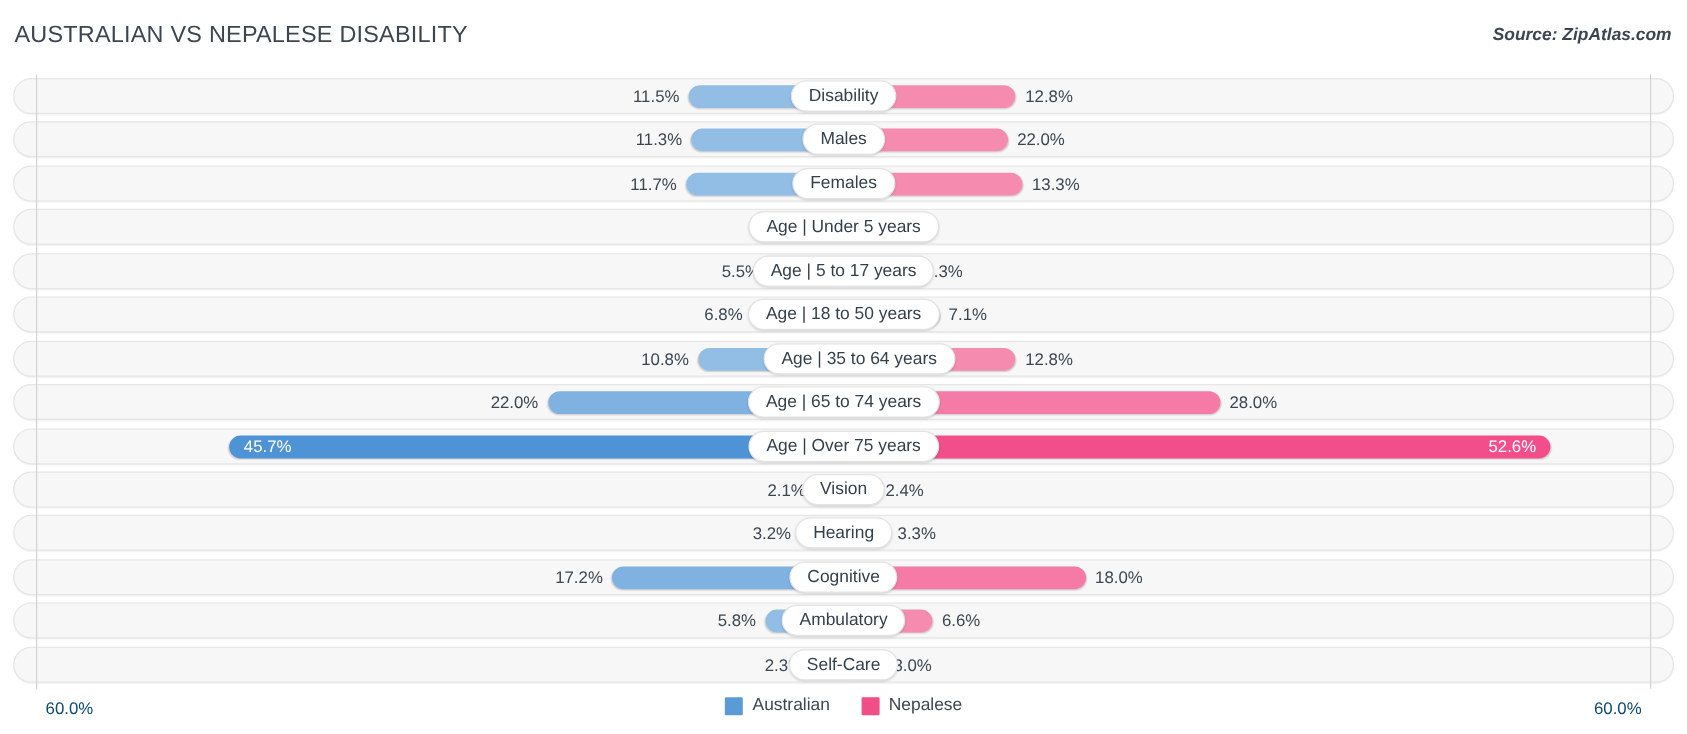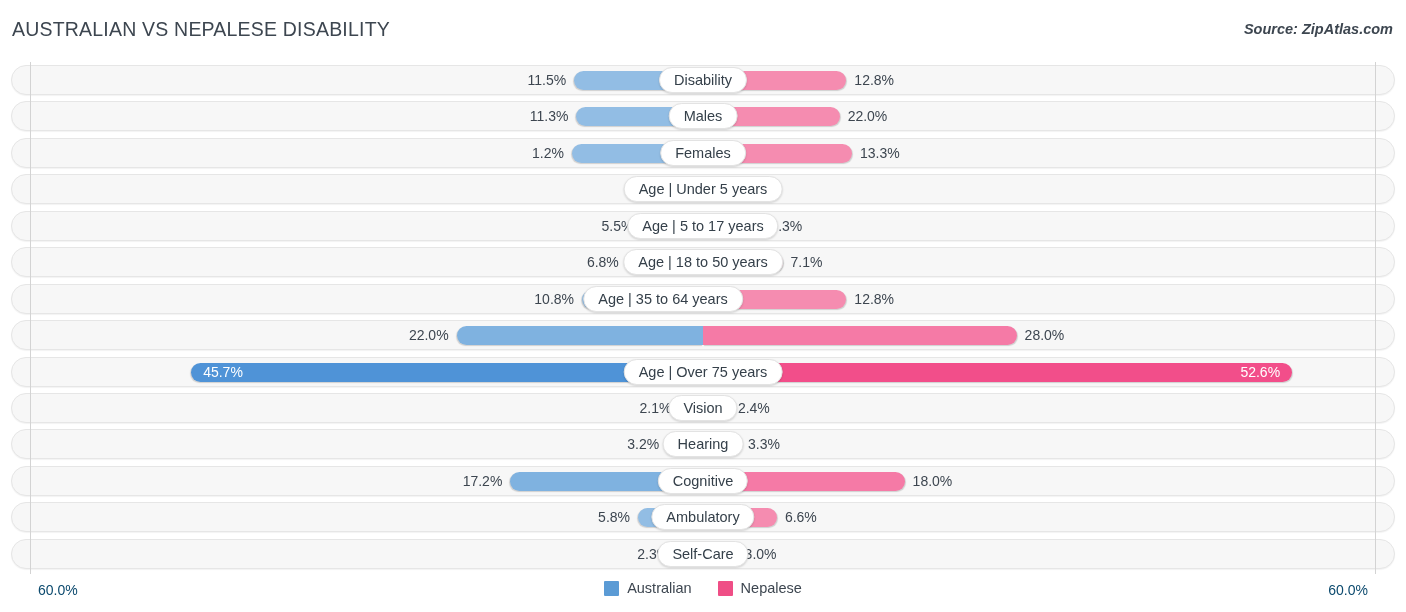--- a/index.html
+++ b/index.html
@@ -216,21 +216,21 @@
           <div class="bar left" style="left: 576.44px; width: 126.56px;"></div>
           <div class="bar right" style="left: 703px; width: 136.64px;"></div>
           <div class="val left" style="left: 468.44px; width: 100px;">11.3%</div>
           <div class="val right" style="left: 847.64px; width: 100px;">22.0%</div>
           <div class="center-label" style="left: 703px;">Males</div>
         </div>
         <div class="row">
           <div class="track"></div>
           <div class="bar left" style="left: 571.96px; width: 131.04px;"></div>
           <div class="bar right" style="left: 703px; width: 148.96px;"></div>
-          <div class="val left" style="left: 463.96px; width: 100px;">1.2%</div>
+          <div class="val left" style="left: 463.96px; width: 100px;">11.7%</div>
           <div class="val right" style="left: 859.96px; width: 100px;">13.3%</div>
           <div class="center-label" style="left: 703px;">Females</div>
         </div>
         <div class="row">
           <div class="track"></div>
           <div class="bar left" style="left: 687.32px; width: 15.68px;"></div>
           <div class="bar right" style="left: 703px; width: 10.864px;"></div>
           <div class="val left" style="left: 579.32px; width: 100px;">1.4%</div>
           <div class="val right" style="left: 721.864px; width: 100px;">0.97%</div>
           <div class="center-label" style="left: 703px;">Age | Under 5 years</div>
@@ -250,28 +250,29 @@
           <div class="val left" style="left: 518.84px; width: 100px;">6.8%</div>
           <div class="val right" style="left: 790.52px; width: 100px;">7.1%</div>
           <div class="center-label" style="left: 703px;">Age | 18 to 50 years</div>
         </div>
         <div class="row">
           <div class="track"></div>
           <div class="bar left" style="left: 582.04px; width: 120.96px;"></div>
           <div class="bar right" style="left: 703px; width: 143.36px;"></div>
           <div class="val left" style="left: 474.04px; width: 100px;">10.8%</div>
           <div class="val right" style="left: 854.36px; width: 100px;">12.8%</div>
-          <div class="center-label" style="left: 663px;">Age | 35 to 64 years</div>
+          <div class="center-label" style="left: 716px;">Age | 35 to 64 years</div>
         </div>
         <div class="row">
           <div class="track"></div>
           <div class="bar left mid" style="left: 456.6px; width: 246.4px;"></div>
           <div class="bar right mid" style="left: 703px; width: 313.6px;"></div>
           <div class="val left" style="left: 348.6px; width: 100px;">22.0%</div>
           <div class="val right" style="left: 1024.6px; width: 100px;">28.0%</div>
+          <div class="center-label" style="left: 703px;">Age | 65 to 74 years</div>
         </div>
         <div class="row">
           <div class="track"></div>
           <div class="bar left hi" style="left: 191.16px; width: 511.84px;"></div>
           <div class="bar right hi" style="left: 703px; width: 589.12px;"></div>
           <div class="val left inside" style="left: 203.16px; text-align: left;">45.7%</div>
           <div class="val right inside" style="left: 1224.12px; width: 56px; text-align: right;">52.6%</div>
           <div class="center-label" style="left: 703px;">Age | Over 75 years</div>
         </div>
         <div class="row">

